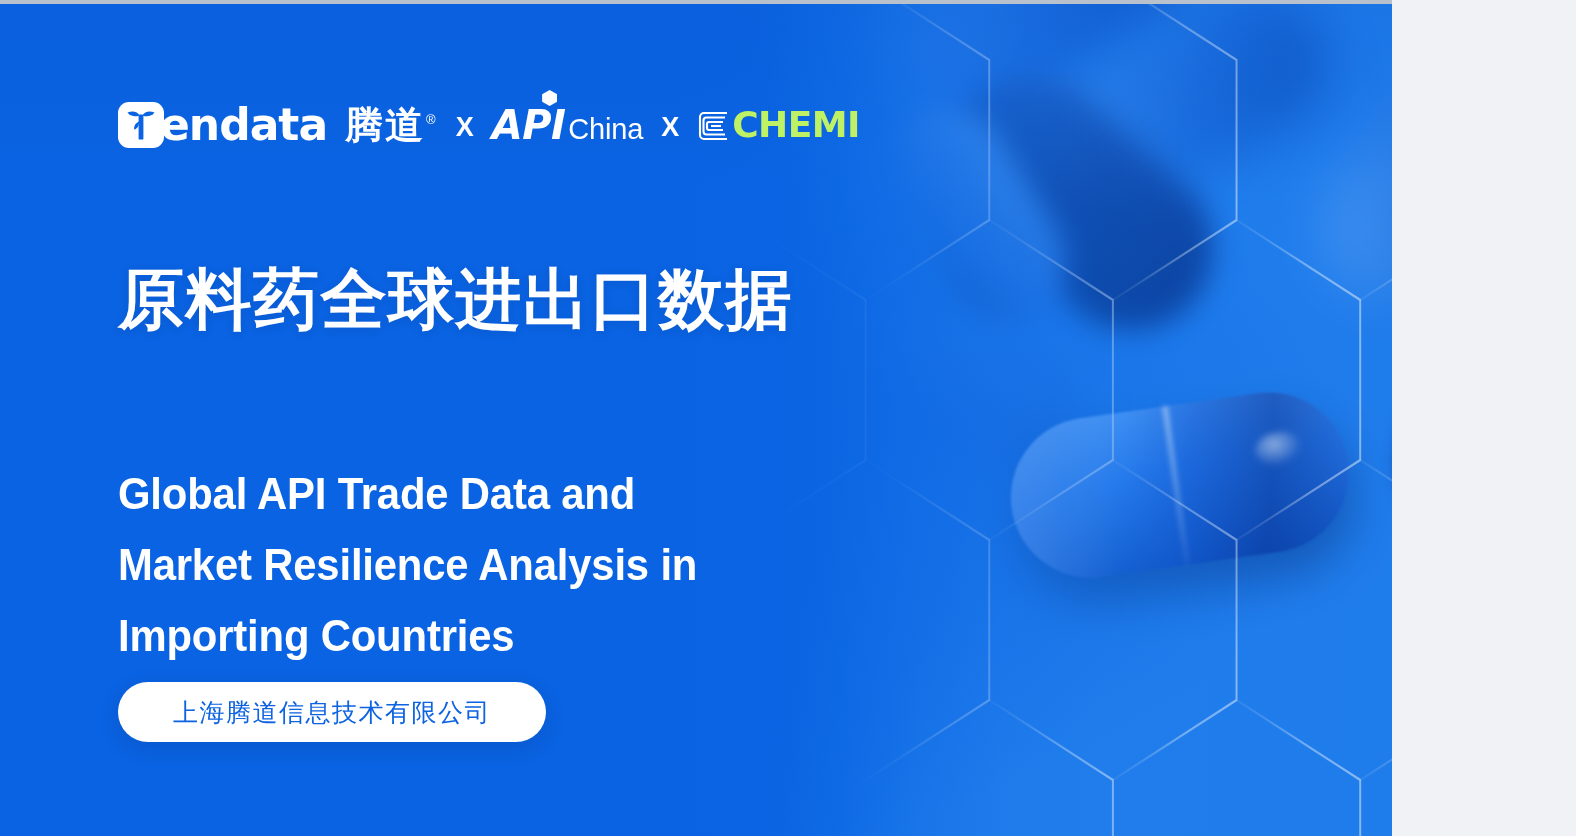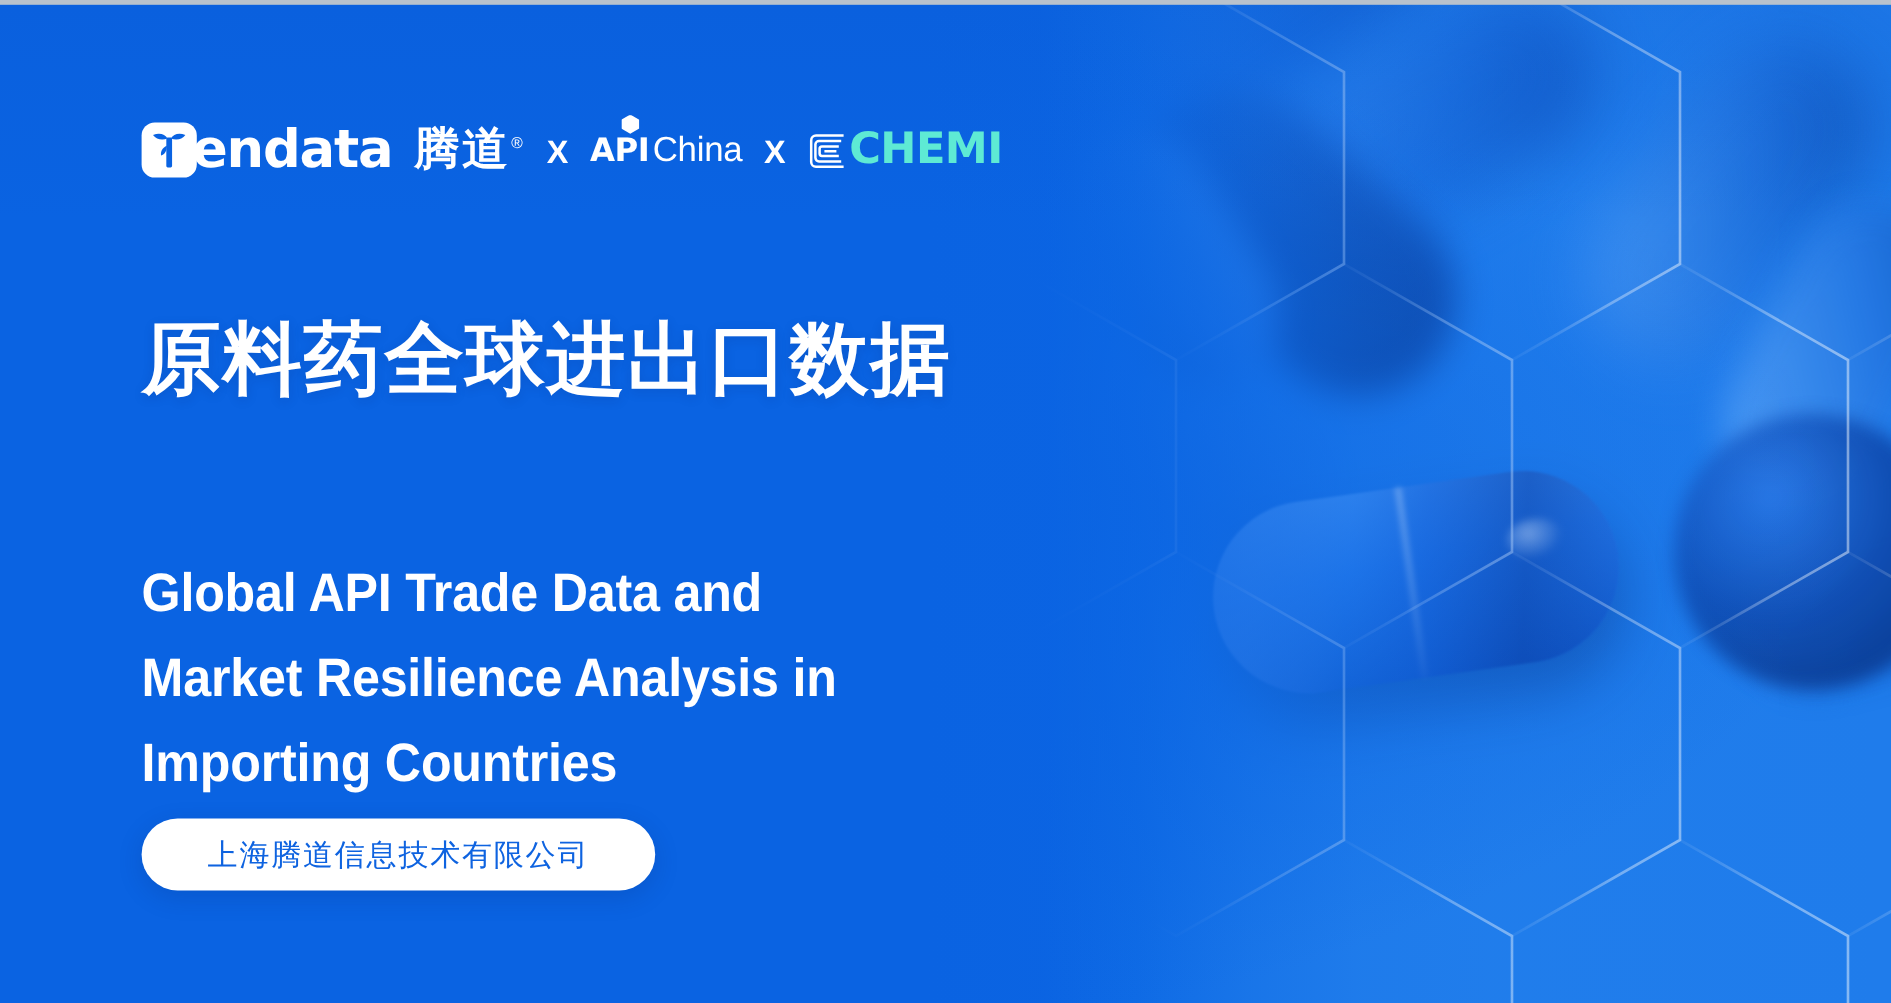--- a/index.html
+++ b/index.html
@@ -5,21 +5,21 @@
 <style>
   html, body {
     margin: 0;
     padding: 0;
     background: #f0f2f5;
   }
   * { box-sizing: border-box; }
 
   .stage {
     position: relative;
-    width: 1576px;
+    width: 1392px;
     height: 836px;
     overflow: hidden;
     font-family: "Liberation Sans", "DejaVu Sans", sans-serif;
     background: #0A63E2;
   }
 
   
   .top-strip {
     position: absolute;
     top: 0; left: 0;
@@ -254,26 +254,27 @@
     position: relative;
     top: 2px;
   }
 
   .api-lockup {
     display: flex;
     align-items: baseline;
     position: relative;
   }
   .api-bold {
-    font-size: 27px;
+    font-size: 40px;
     font-weight: 700;
     color: #fff;
     letter-spacing: -0.5px;
     line-height: 1;
     font-family: "DejaVu Sans", sans-serif;
+    font-style: italic;
   }
   .api-hexdot {
     position: absolute;
     width: 15px; height: 16px;
     background: #fff;
     right: 86px;
     top: -15px;
     clip-path: polygon(50% 0%, 100% 27%, 100% 73%, 50% 100%, 0% 73%, 0% 27%);
   }
   .api-china {
@@ -292,21 +293,21 @@
   }
   .echemi-e {
     width: 34px; height: 34px;
     margin-right: 1px;
     position: relative;
     top: 1px;
   }
   .echemi-word {
     font-size: 36px;
     font-weight: 700;
-    color: #5eead4;
+    color: #bef264;
     letter-spacing: -0.5px;
     line-height: 1;
     font-family: "DejaVu Sans", sans-serif;
   }
 
   
   .title-cn {
     position: absolute;
     top: 212px;
     left: 0;

